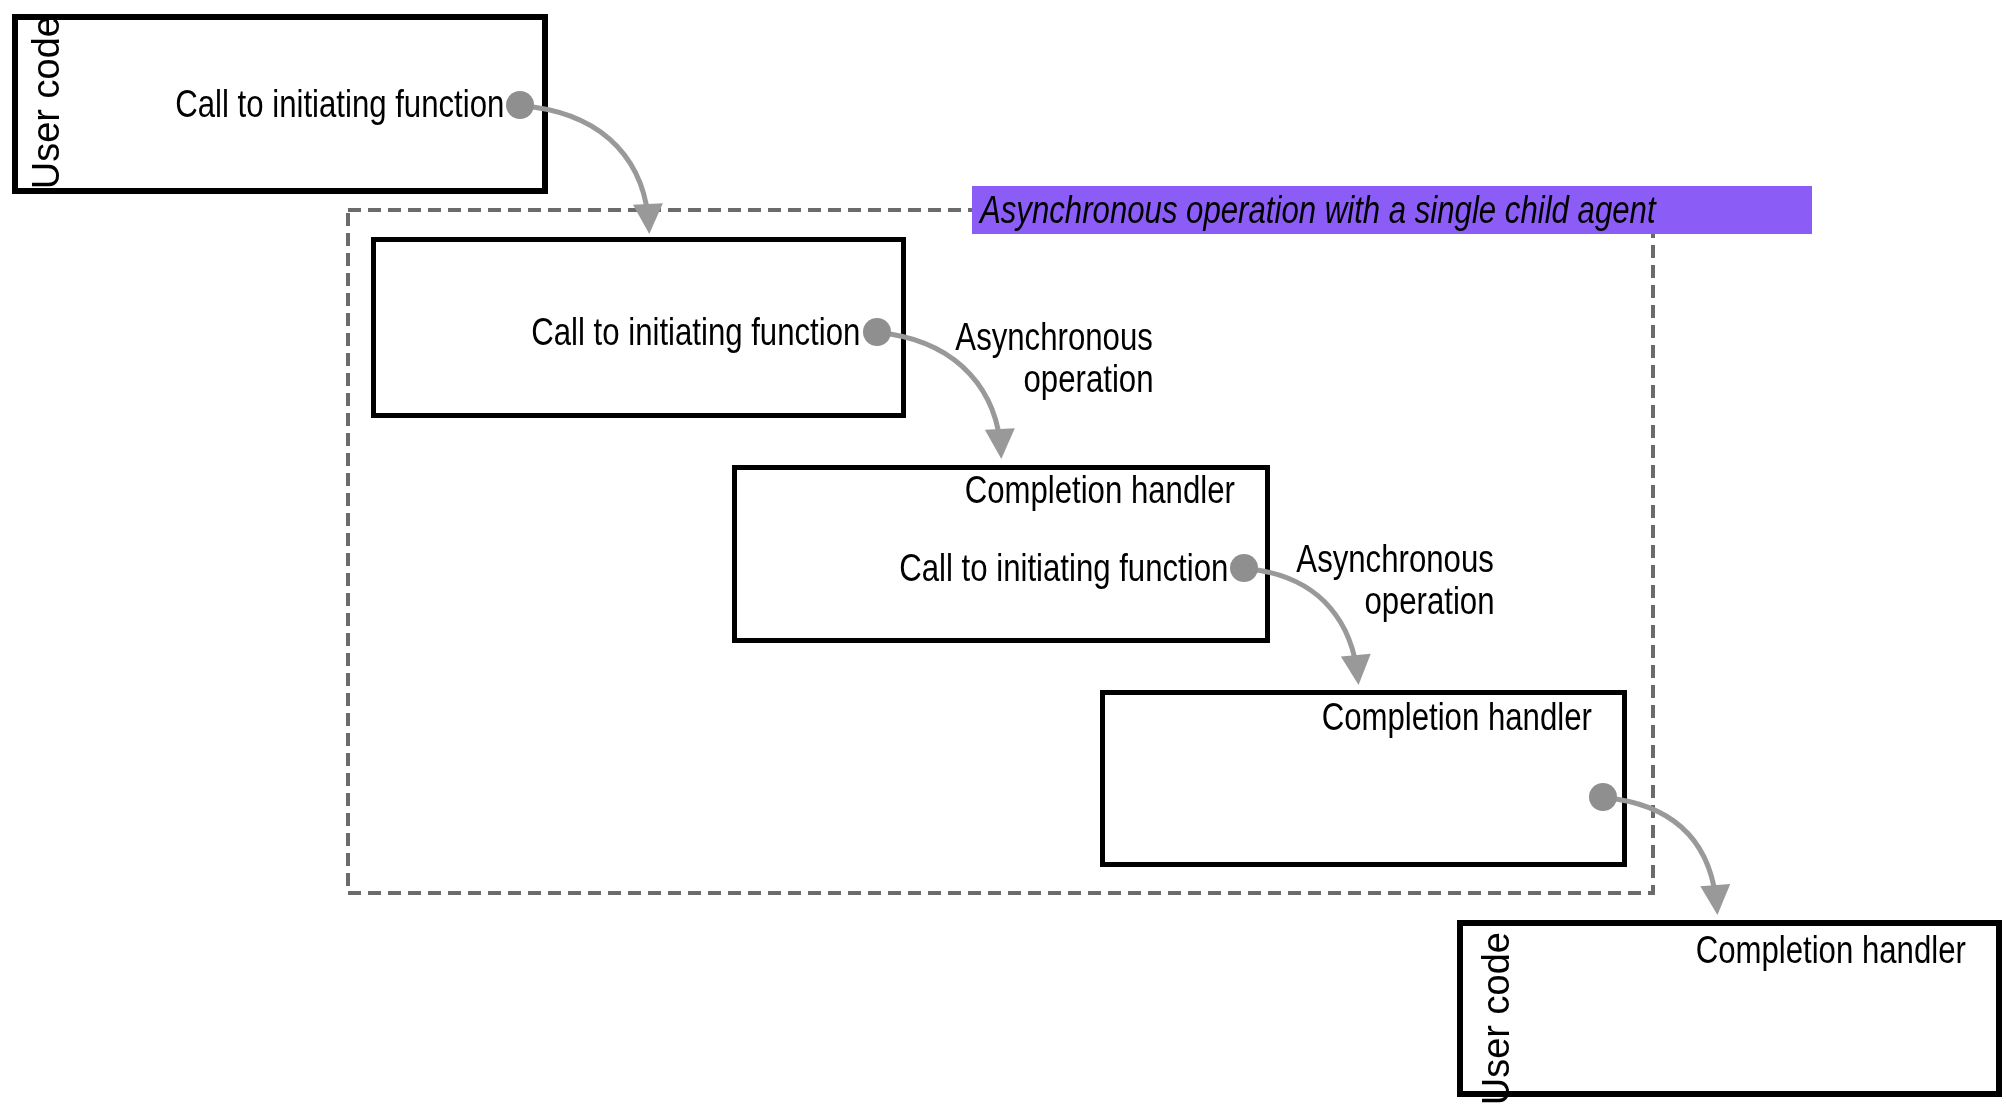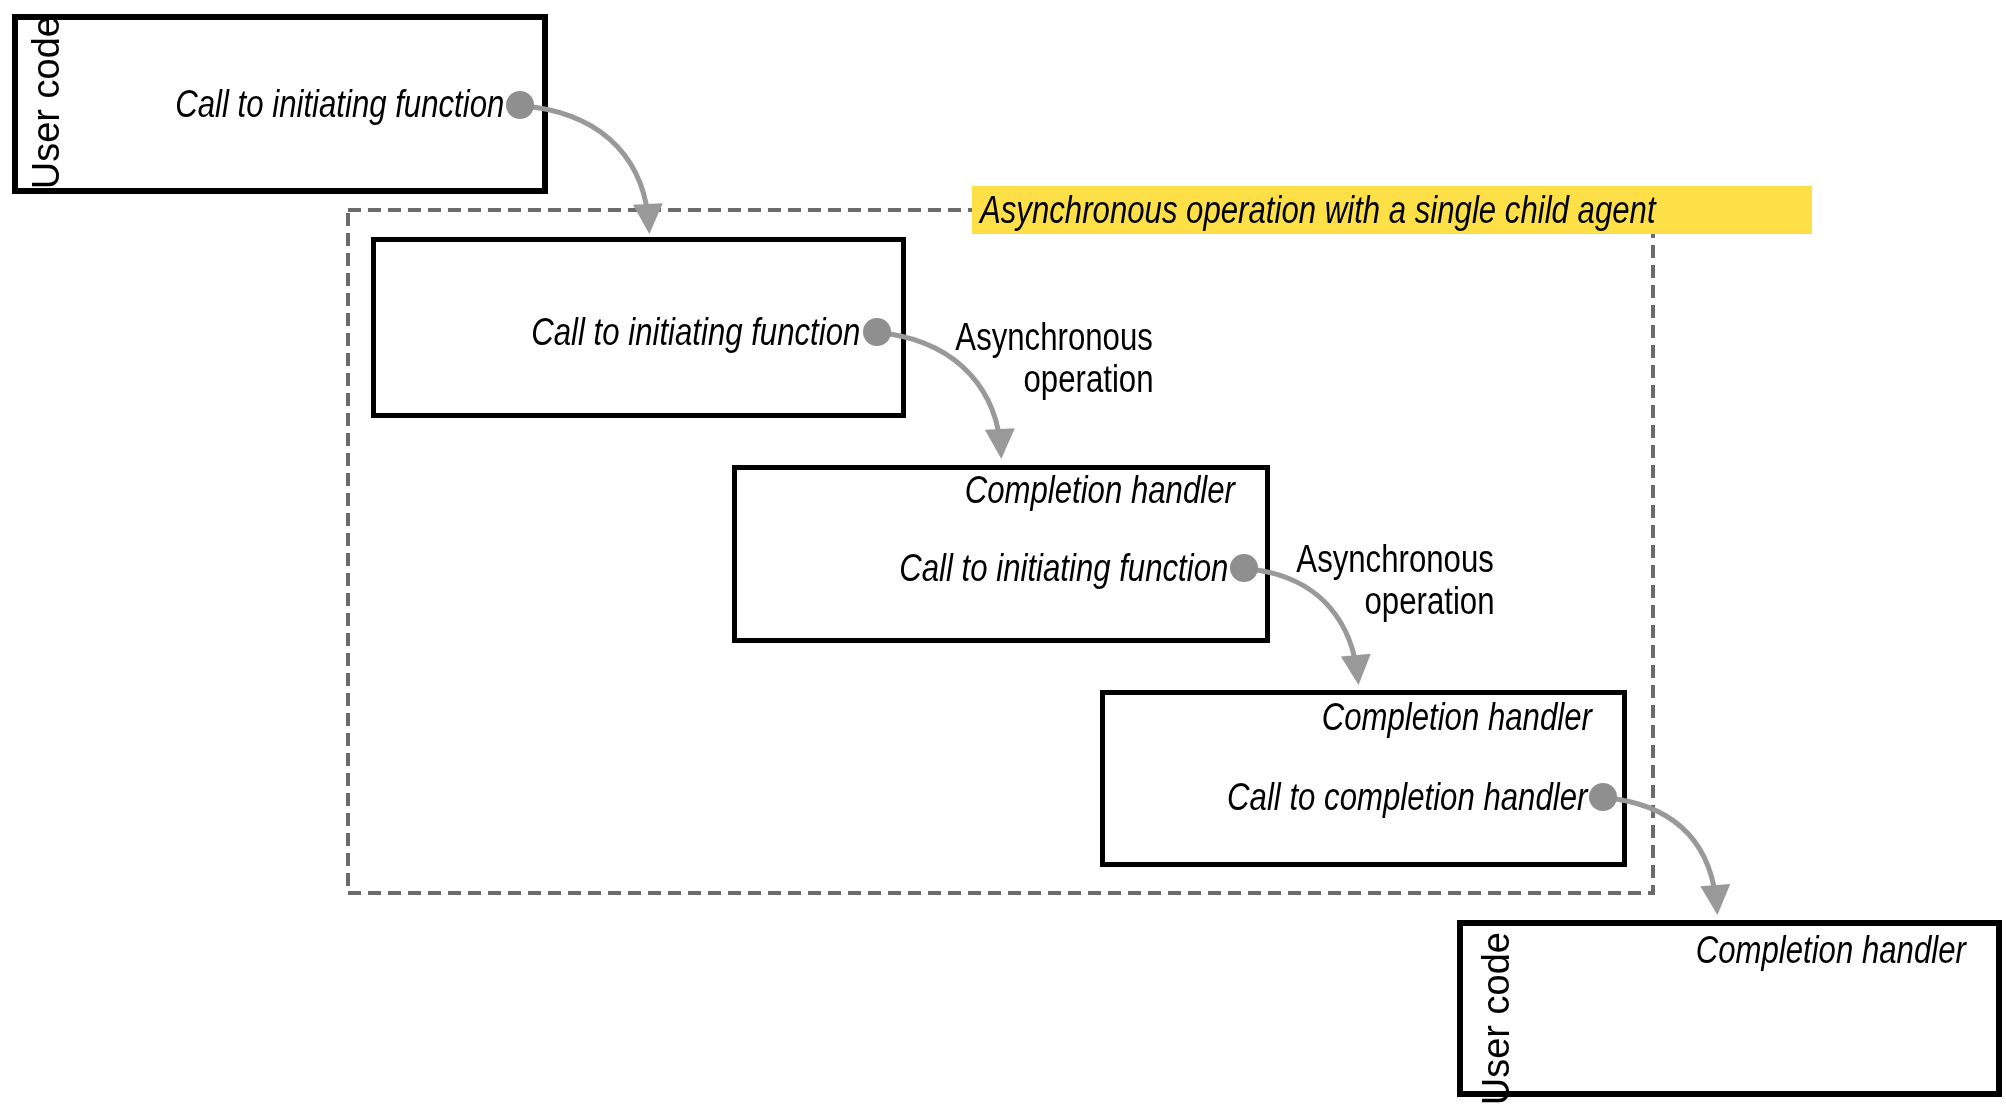--- a/index.html
+++ b/index.html
@@ -16,21 +16,20 @@
     position: absolute;
     box-sizing: border-box;
     border: 5px solid #000000;
     background: #ffffff;
     z-index: 1;
   }
   .box.thick { border-width: 6px; }
   .row {
     position: absolute;
     font-size: 38px;
-    font-style: italic;
     line-height: 46px;
     white-space: nowrap;
   }
   .cond { display: inline-block; transform: scaleX(0.82); transform-origin: 50% 50%; }
   .row.rightal { text-align: right; }
   .row.rightal .cond { transform-origin: 100% 50%; }
   .row.centeral { left: 0; right: 0; text-align: right; }
   .vtext {
     position: absolute;
     writing-mode: vertical-rl;
@@ -46,21 +45,21 @@
     z-index: 2;
   }
   .glabel {
     position: absolute;
     left: 972px;
     top: 186px;
     line-height: 48px;
     font-size: 38px;
     font-style: italic;
     white-space: nowrap;
-    background: #fde047;
+    background: #8b5cf6;
     padding: 0 8px;
     z-index: 3;
   }
   .glabel .cond { transform-origin: 0 50%; }
   .alabel {
     position: absolute;
     font-size: 38px;
     line-height: 42px;
     text-align: right;
     white-space: nowrap;
@@ -90,21 +89,20 @@
     <div class="row rightal" style="top:67px; right:41px;"><span class="cond">Call to initiating function</span></div>
   </div>
 
   <div class="box b3">
     <div class="row centeral" style="top:-3px;"><span class="cond">Completion handler</span></div>
     <div class="row rightal" style="top:75px; right:37px;"><span class="cond">Call to initiating function</span></div>
   </div>
 
   <div class="box b4">
     <div class="row centeral" style="top:-1px;"><span class="cond">Completion handler</span></div>
-    <div class="row rightal" style="top:79px; right:35px;"><span class="cond">Call to completion handler</span></div>
   </div>
 
   <div class="box thick b5">
     <div class="vtext" style="left:13px; top:6px;">User code</div>
     <div class="row centeral" style="top:1px;"><span class="cond">Completion handler</span></div>
   </div>
 
   <svg class="svg-layer" width="2006" height="1108" viewBox="0 0 2006 1108">
     <defs>
       <marker id="ah" viewBox="0 0 10 10" refX="8" refY="5" markerWidth="6.5" markerHeight="6" orient="auto">

